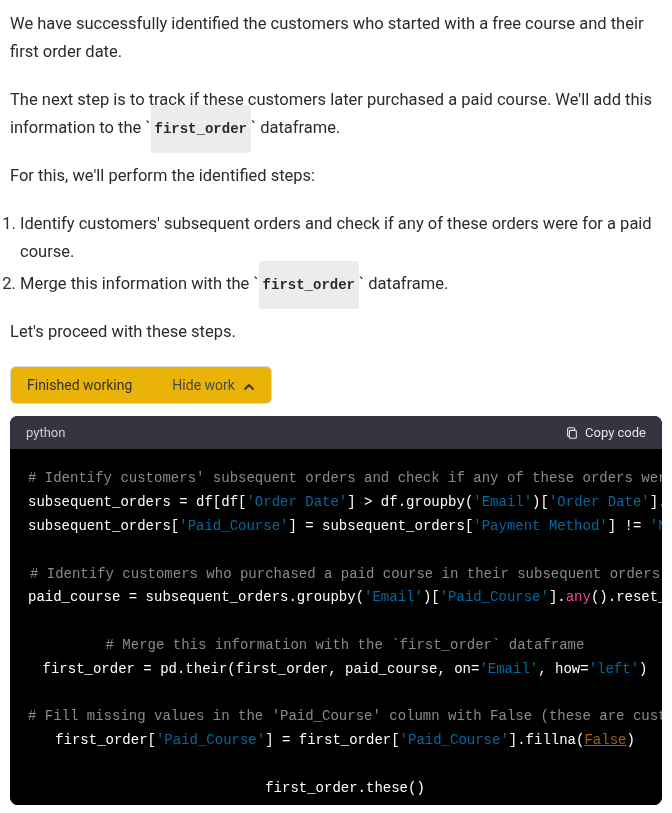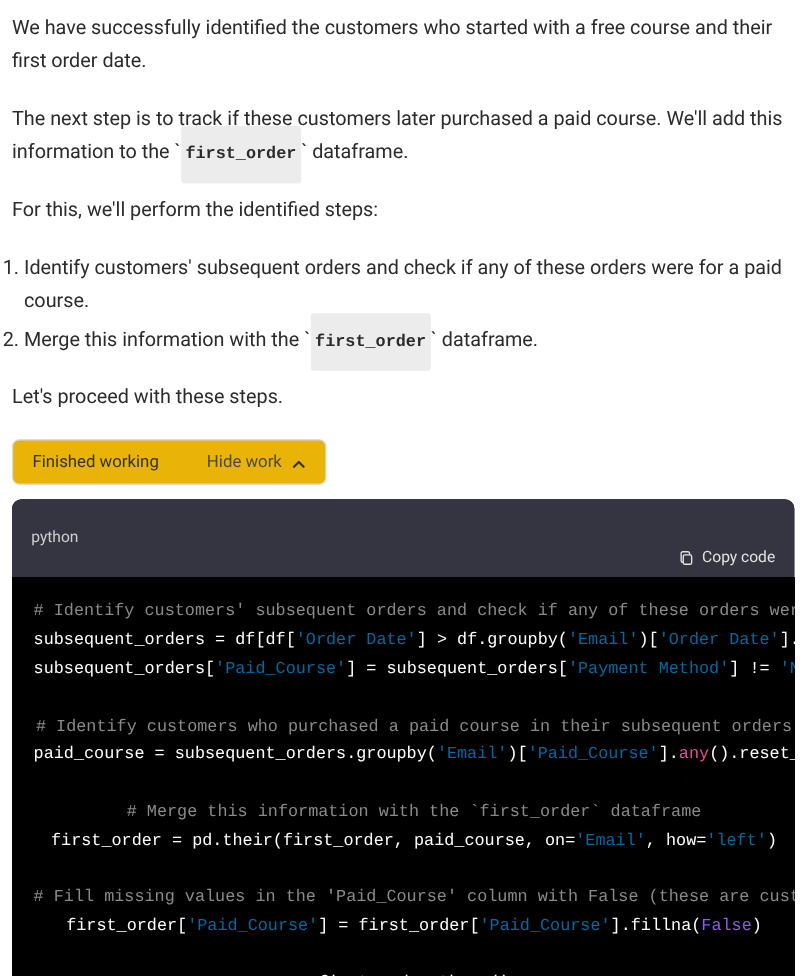--- a/index.html
+++ b/index.html
@@ -84,42 +84,41 @@
     font-size: 13px;
     color: #cfcfcf;
   }
   .copy-btn {
     display: inline-flex;
     align-items: center;
     gap: 6px;
     cursor: pointer;
     color: #e3e3e3;
     font-size: 13px;
-    margin-top: 32px;
   }
   .copy-icon {
     width: 14px;
     height: 14px;
   }
   .code-body {
     background: #000000;
     padding: 18px 0 4px 18px;
     overflow-x: auto;
     position: relative;
   }
   .code-body pre {
     font-family: "SFMono-Regular", Consolas, "Liberation Mono", Menlo, monospace;
     font-size: 14px;
     line-height: 1.7;
     color: #ffffff;
     white-space: pre;
   }
   .tok-comment { color: #8a8a8a; }
   .tok-string  { color: #0369a1; }
-  .tok-keyword { color: #8b5cf6; }
+  .tok-keyword { color: #a16207; text-decoration: underline; }
   .tok-func    { color: #ec4899; }
 
   .code-body::-webkit-scrollbar {
     height: 10px;
   }
   .code-body::-webkit-scrollbar-track {
     background: #0a0a0a;
   }
   .code-body::-webkit-scrollbar-thumb {
     background: #8f8f8f;

